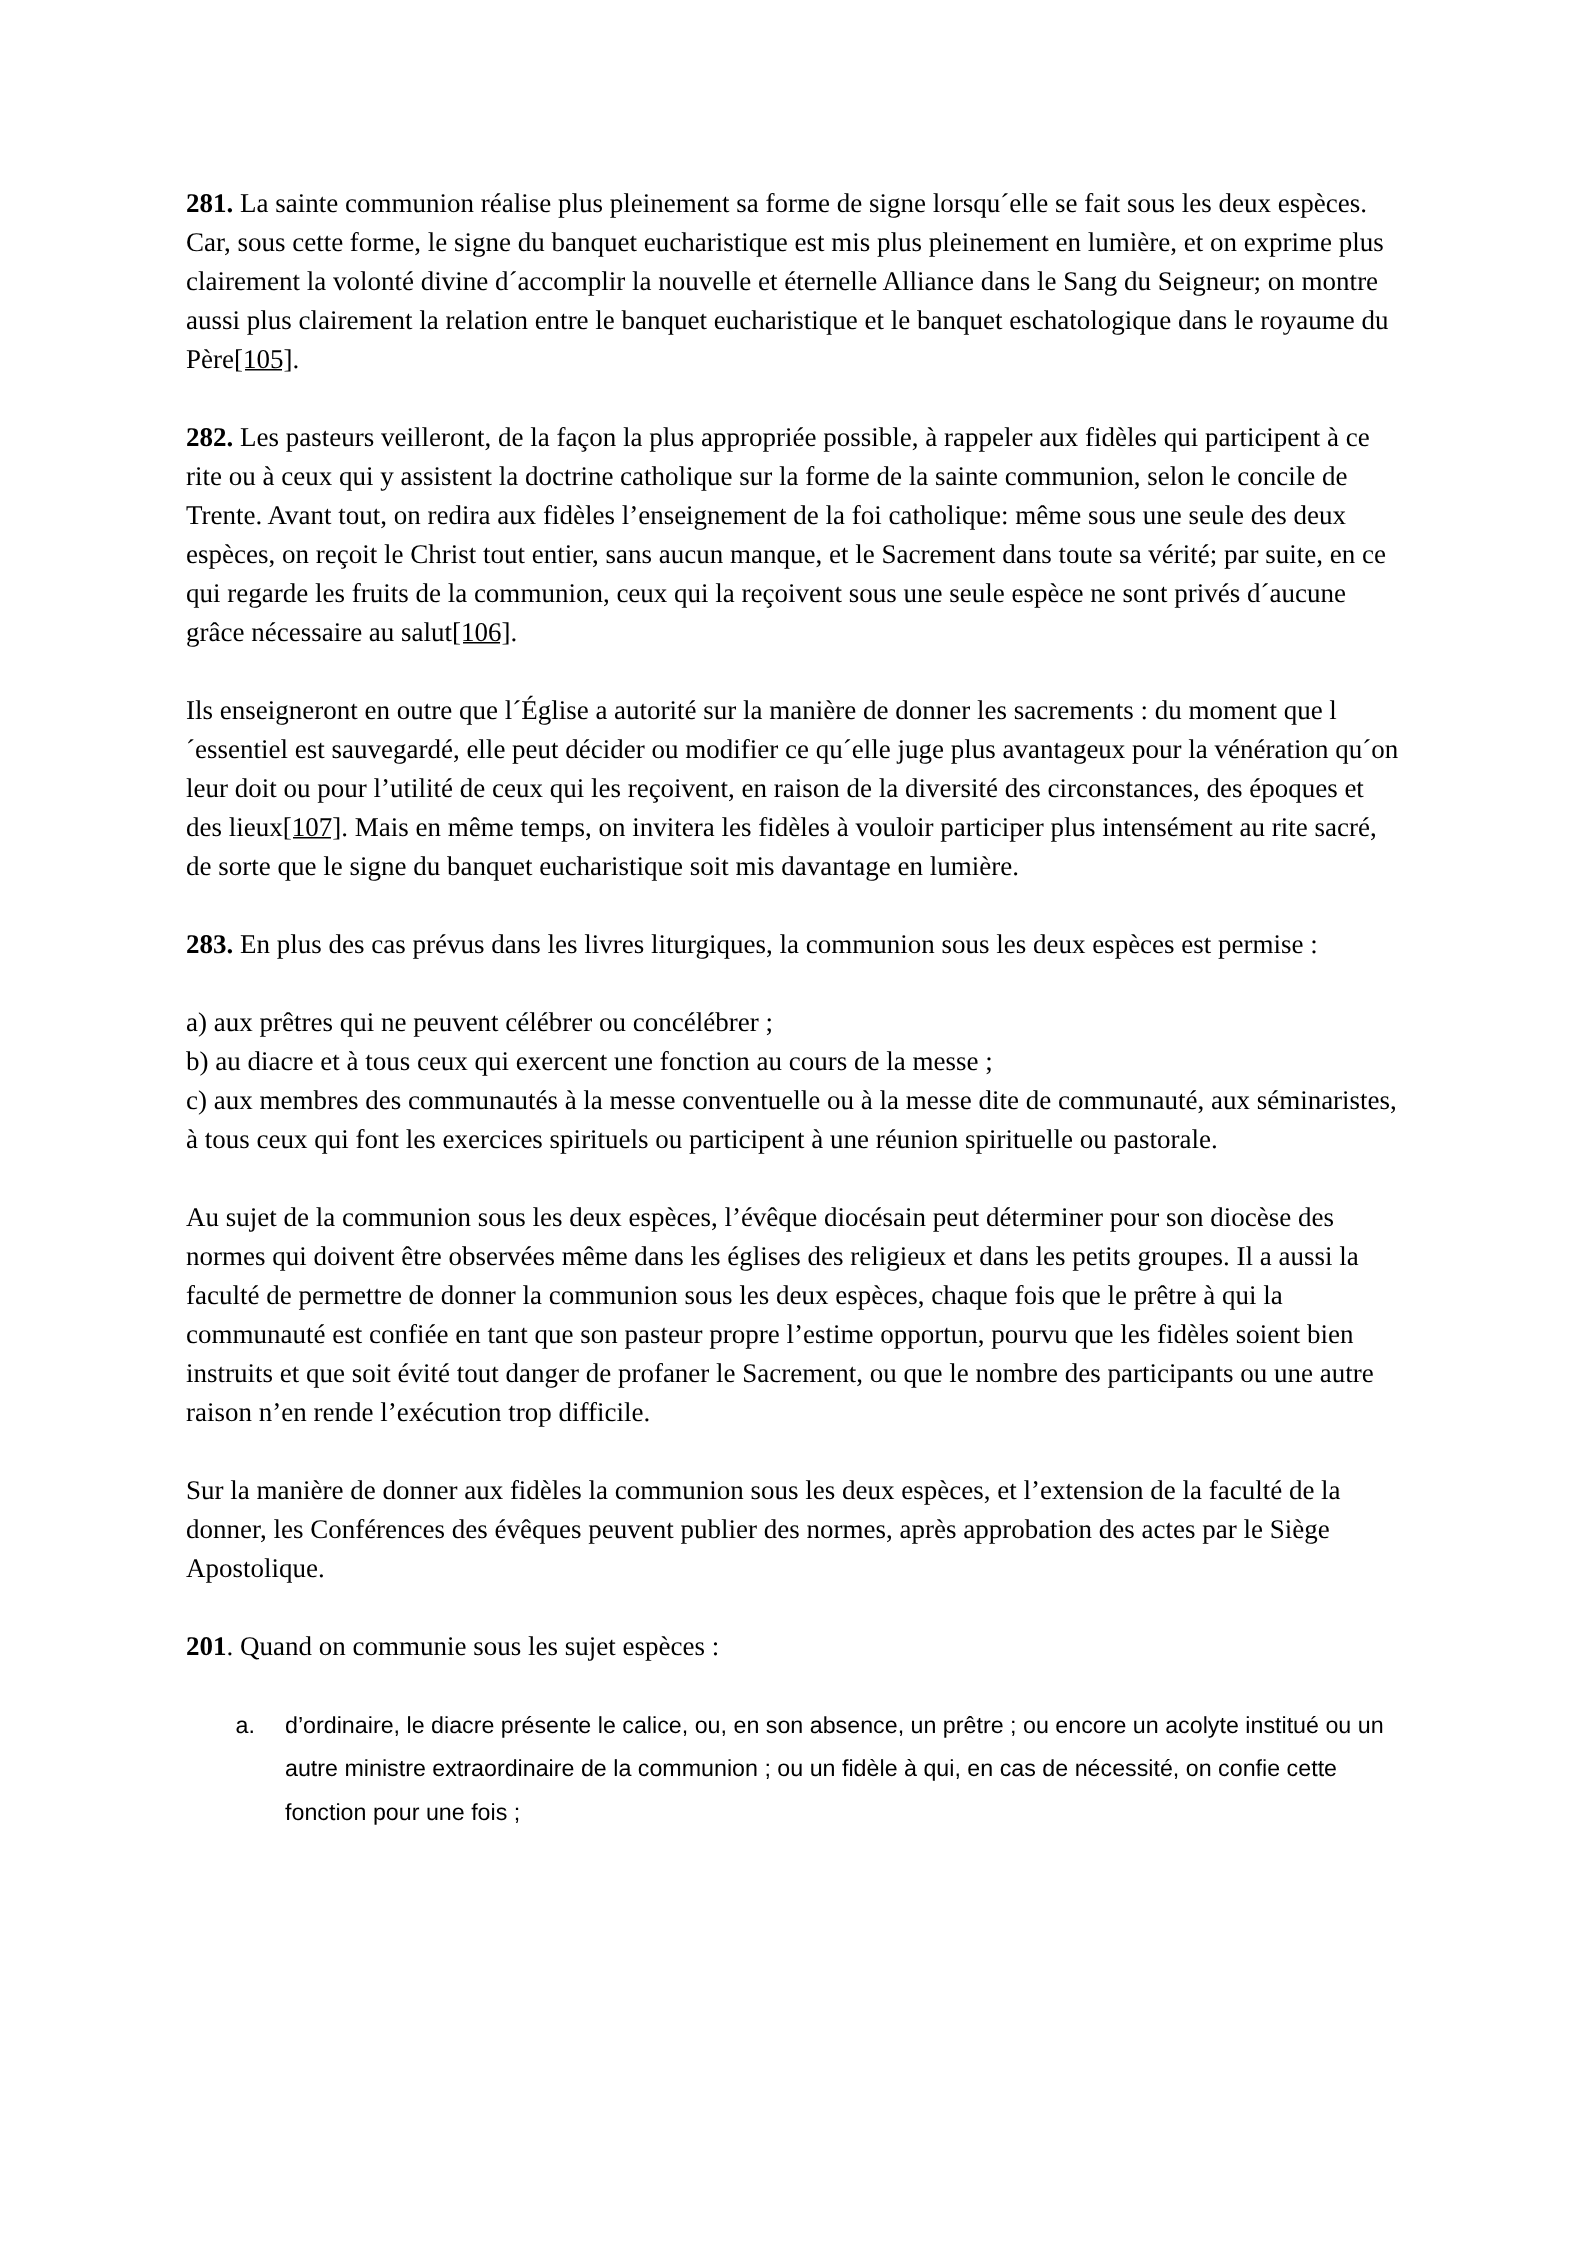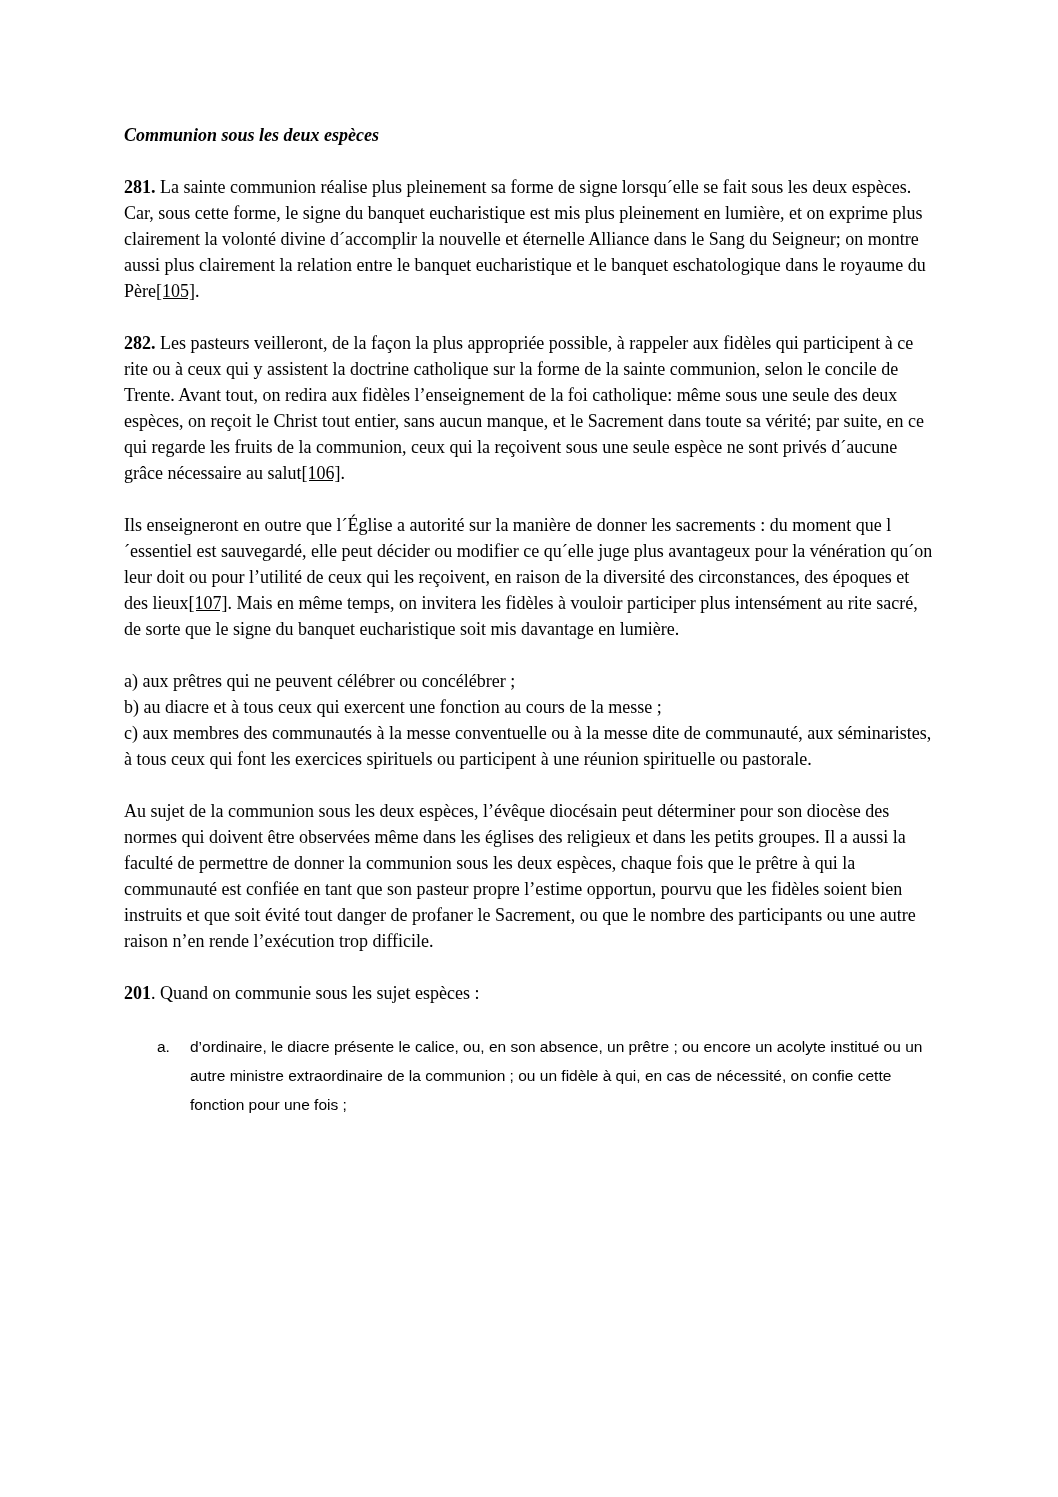--- a/index.html
+++ b/index.html
@@ -49,23 +49,24 @@
   .list-marker {
     position: absolute;
     left: 33px;
     top: 0;
   }
 </style>
 </head>
 <body>
 
 <div class="page">
-  <div class="doc-heading">Communion sous les deux espèces</div>
   <div>
       <div class="paragraph"><span class="bold">281.</span><span> La sainte communion réalise plus pleinement sa forme de signe lorsqu´elle se fait sous les deux espèces. Car, sous cette forme, le signe du banquet eucharistique est mis plus pleinement en lumière, et on exprime plus clairement la volonté divine d´accomplir la nouvelle et éternelle Alliance dans le Sang du Seigneur; on montre aussi plus clairement la relation entre le banquet eucharistique et le banquet eschatologique dans le royaume du Père</span><a class="footnote-link" href="#">[105]</a><span>.</span></div>
       <div class="paragraph"><span class="bold">282.</span><span> Les pasteurs veilleront, de la façon la plus appropriée possible, à rappeler aux fidèles qui participent à ce rite ou à ceux qui y assistent la doctrine catholique sur la forme de la sainte communion, selon le concile de Trente. Avant tout, on redira aux fidèles l’enseignement de la foi catholique: même sous une seule des deux espèces, on reçoit le Christ tout entier, sans aucun manque, et le Sacrement dans toute sa vérité; par suite, en ce qui regarde les fruits de la communion, ceux qui la reçoivent sous une seule espèce ne sont privés d´aucune grâce nécessaire au salut</span><a class="footnote-link" href="#">[106]</a><span>.</span></div>
       <div class="paragraph"><span>Ils enseigneront en outre que l´Église a autorité sur la manière de donner les sacrements : du moment que l´essentiel est sauvegardé, elle peut décider ou modifier ce qu´elle juge plus avantageux pour la vénération qu´on leur doit ou pour l’utilité de ceux qui les reçoivent, en raison de la diversité des circonstances, des époques et des lieux</span><a class="footnote-link" href="#">[107]</a><span>. Mais en même temps, on invitera les fidèles à vouloir participer plus intensément au rite sacré, de sorte que le signe du banquet eucharistique soit mis davantage en lumière.</span></div>
+      <div class="paragraph"><span class="bold">283.</span><span> En plus des cas prévus dans les livres liturgiques, la communion sous les deux espèces est permise :</span></div>
       <div class="paragraph"><span>a) aux prêtres qui ne peuvent célébrer ou concélébrer ;</span><br><span>b) au diacre et à tous ceux qui exercent une fonction au cours de la messe ;</span><br><span>c) aux membres des communautés à la messe conventuelle ou à la messe dite de communauté, aux séminaristes, à tous ceux qui font les exercices spirituels ou participent à une réunion spirituelle ou pastorale.</span></div>
       <div class="paragraph"><span>Au sujet de la communion sous les deux espèces, l’évêque diocésain peut déterminer pour son diocèse des normes qui doivent être observées même dans les églises des religieux et dans les petits groupes. Il a aussi la faculté de permettre de donner la communion sous les deux espèces, chaque fois que le prêtre à qui la communauté est confiée en tant que son pasteur propre l’estime opportun, pourvu que les fidèles soient bien instruits et que soit évité tout danger de profaner le Sacrement, ou que le nombre des participants ou une autre raison n’en rende l’exécution trop difficile.</span></div>
+      <div class="paragraph"><span>Sur la manière de donner aux fidèles la communion sous les deux espèces, et l’extension de la faculté de la donner, les Conférences des évêques peuvent publier des normes, après approbation des actes par le Siège Apostolique.</span></div>
       <div class="paragraph"><span class="bold">201</span><span>. Quand on communie sous les sujet espèces :</span></div>
       <div class="list-item"><span class="list-marker">a.</span><span>d’ordinaire, le diacre présente le calice, ou, en son absence, un prêtre ; ou encore un acolyte institué ou un autre ministre extraordinaire de la communion ; ou un fidèle à qui, en cas de nécessité, on confie cette fonction pour une fois ;</span></div>
     </div>
 </div>
 
 </body></html>

